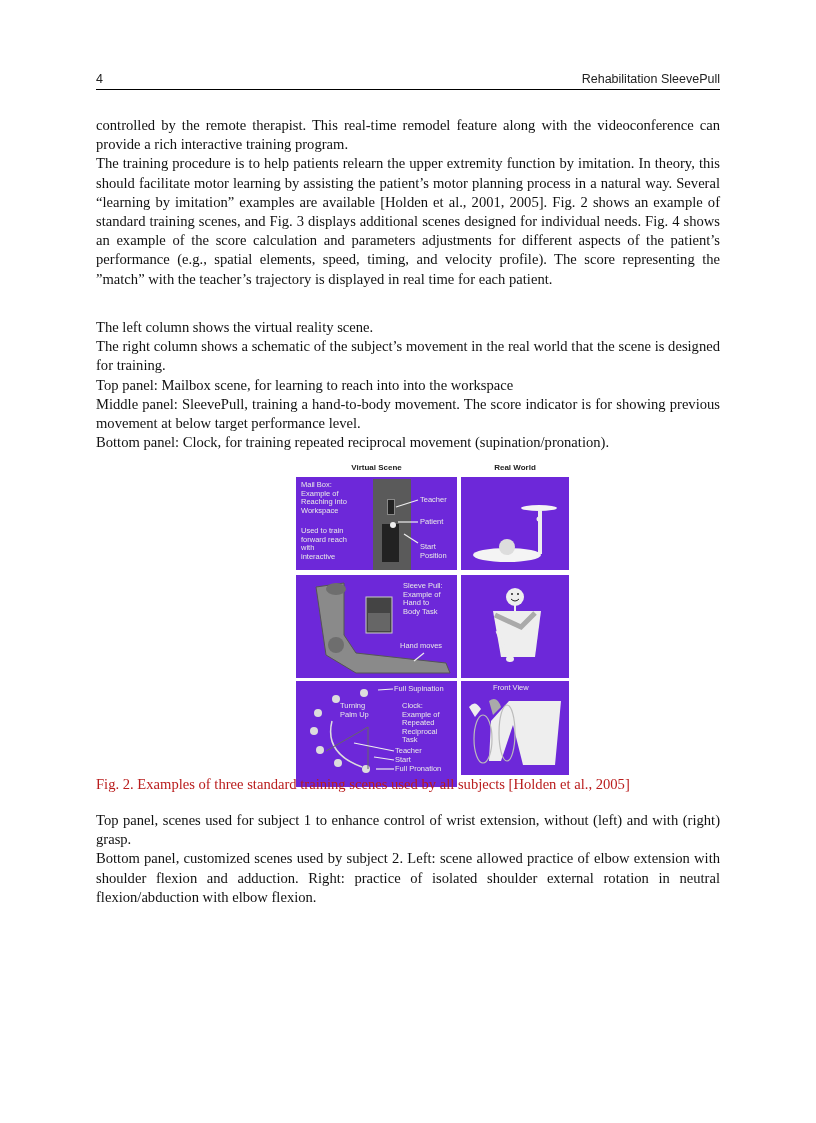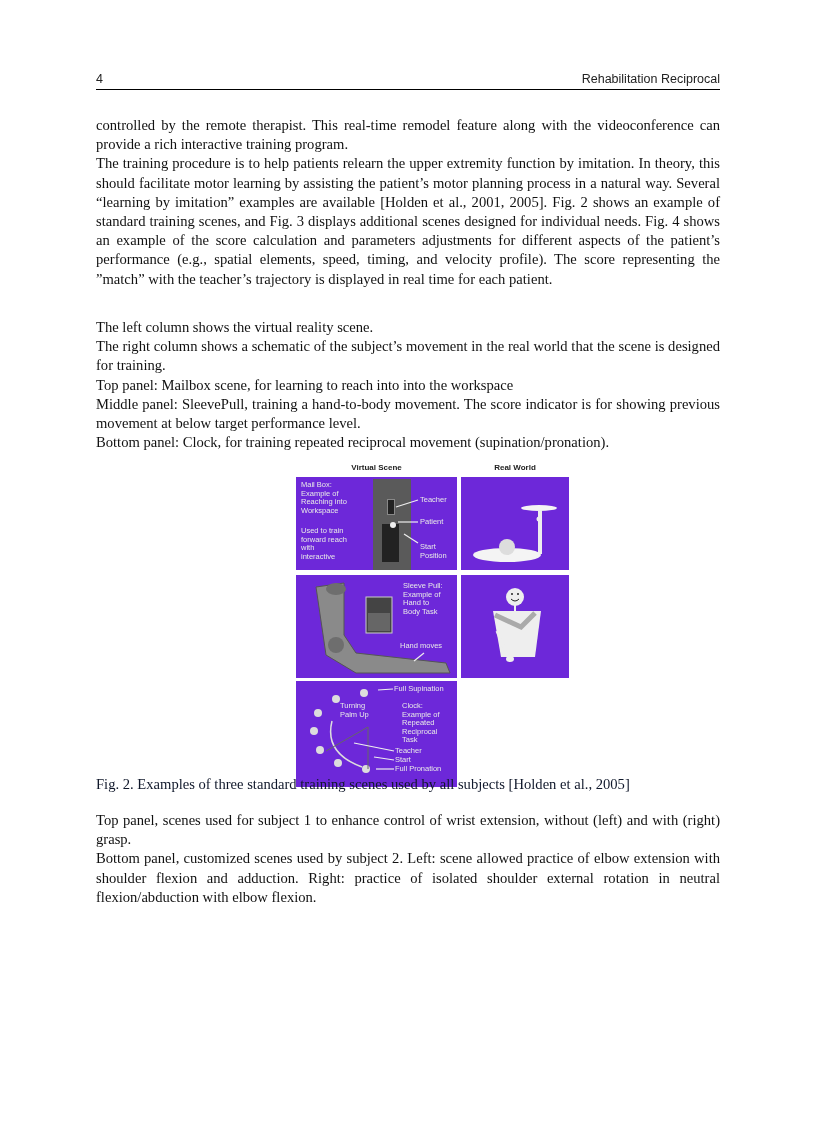--- a/index.html
+++ b/index.html
@@ -10,28 +10,28 @@
   .header .title { position:absolute; right:0; top:0; }
   .body-text { position:absolute; left:96px; width:624px;
     font-family:"Liberation Serif", "DejaVu Serif", serif; font-size:14.6px; line-height:19.2px; color:#111;
     text-align:justify; }
   .body-text p { margin:0; }
   .body-text p.last { text-align-last:left; }
   .fig { position:absolute; left:272px; top:463px; width:273px; height:312px;margin-left:24px; }
   .col-head { position:absolute; top:0; font-family:"Liberation Sans", sans-serif; font-size:8px; font-weight:bold; color:#222; text-align:center; }
   .panel { position:absolute; background:#6d28d9; overflow:hidden; }
   .lbl { position:absolute; font-family:"Liberation Sans", sans-serif; font-size:7.5px; line-height:8.5px; color:#e8e8e8; white-space:nowrap; }
-  .caption { position:absolute; left:96px; top:776px; font-family:"Liberation Serif", serif; font-size:14.6px; color:#0f172a; }
+  .caption { position:absolute; left:96px; top:776px; font-family:"Liberation Serif", serif; font-size:14.6px; color:#b91c1c; }
 </style>
 </head>
 <body>
 
 <div class="header">
   <span class="num">4</span>
-  <span class="title">Rehabilitation Reciprocal</span>
+  <span class="title">Rehabilitation SleevePull</span>
 </div>
 
 <div class="body-text" style="top:116px;">
   <p class="last">controlled by the remote therapist. This real-time remodel feature along with the videoconference can provide a rich interactive training program.</p>
   <p class="last">The training procedure is to help patients relearn the upper extremity function by imitation. In theory, this should facilitate motor learning by assisting the patient’s motor planning process in a natural way. Several “learning by imitation” examples are available [Holden et al., 2001, 2005]. Fig. 2 shows an example of standard training scenes, and Fig. 3 displays additional scenes designed for individual needs. Fig. 4 shows an example of the score calculation and parameters adjustments for different aspects of the patient’s performance (e.g., spatial elements, speed, timing, and velocity profile). The score representing the ”match” with the teacher’s trajectory is displayed in real time for each patient.</p>
 </div>
 
 <div class="body-text" style="top:318px;">
   <p class="last">The left column shows the virtual reality scene.</p>
   <p class="last">The right column shows a schematic of the subject’s movement in the real world that the scene is designed for training.</p>
@@ -142,20 +142,30 @@
         <div>Example of</div>
         <div>Repeated</div>
         <div>Reciprocal</div>
         <div>Task</div>
     </div>
     <div class="lbl" style="left:99px;top:66px;">Teacher</div>
     <div class="lbl" style="left:99px;top:75px;">Start</div>
     <div class="lbl" style="left:99px;top:84px;">Full Pronation</div>
   </div>
 
+  <div class="panel" style="left:165px;top:218px;width:108px;height:94px;">
+    <div class="lbl" style="left:32px;top:3px;">Front View</div>
+    <svg width="108" height="94">
+      <path d="M48 20 L100 20 L94 84 L62 84 L52 44 L40 80 L28 80 L30 40 Z" fill="#eee"></path>
+      <ellipse cx="22" cy="58" rx="9" ry="24" fill="none" stroke="#bbb" stroke-width="1.2"></ellipse>
+      <ellipse cx="46" cy="52" rx="8" ry="28" fill="none" stroke="#bbb" stroke-width="1.2"></ellipse>
+      <path d="M28 20 Q36 14 40 26 L32 34 Z" fill="#aaa"></path>
+      <path d="M8 26 Q14 18 20 28 L14 36 Z" fill="#eee"></path>
+    </svg>
+  </div>
 </div>
 
 <div class="caption">Fig. 2. Examples of three standard training scenes used by all subjects [Holden et al., 2005]</div>
 
 <div class="body-text" style="top:811px;">
   <p class="last">Top panel, scenes used for subject 1 to enhance control of wrist extension, without (left) and with (right) grasp.</p>
   <p class="last">Bottom panel, customized scenes used by subject 2. Left: scene allowed practice of elbow extension with shoulder flexion and adduction. Right: practice of isolated shoulder external rotation in neutral flexion/abduction with elbow flexion.</p>
 </div>
 
 </body></html>

